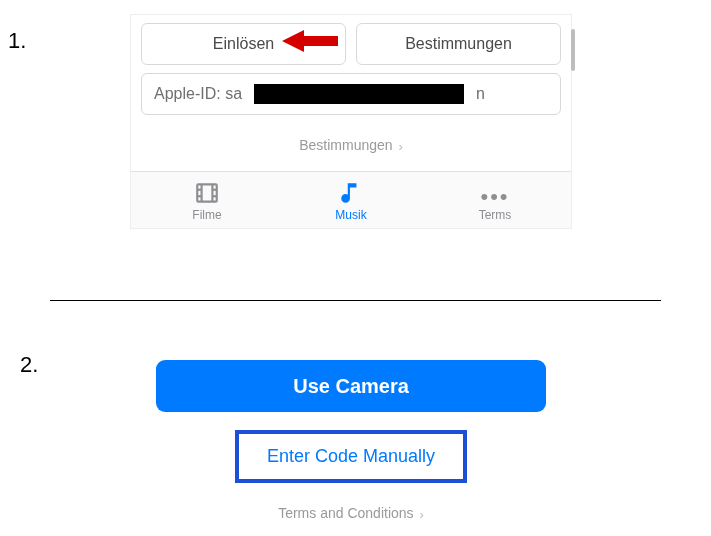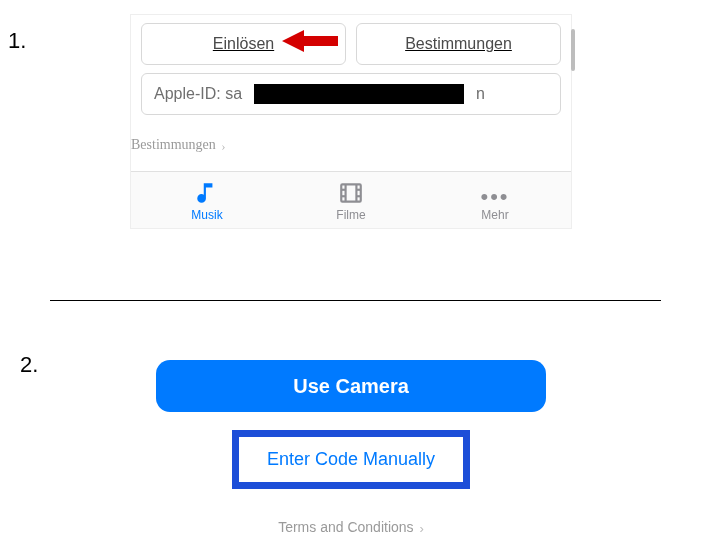--- a/index.html
+++ b/index.html
@@ -23,21 +23,20 @@
     left: 130px;
     top: 14px;
     width: 442px;
     border: 1px solid #eee;
     background: #fff;
   }
   .btn-row {
     display: flex;
     gap: 10px;
     padding: 8px 10px 8px 10px;
-    text-decoration: underline;
   }
   .outline-btn {
     flex: 1;
     height: 42px;
     border: 1px solid #d8d8d8;
     border-radius: 6px;
     background: #fff;
     color: #4a4a4a;
     font-size: 16px;
     display: flex;
@@ -60,25 +59,24 @@
     font-size: 16px;
     gap: 12px;
   }
   .redact {
     display: inline-block;
     height: 20px;
     width: 210px;
     background: #000;
   }
   .terms-row {
-    text-align: left;
+    text-align: center;
     padding: 12px 0 18px 0;
     color: #9a9a9a;
     font-size: 14px;
-    font-family: Liberation Serif, serif;
   }
   .chev {
     display: inline-block;
     transform: translateY(1px);
     color: #bdbdbd;
     font-size: 13px;
     margin-left: 2px;
   }
   .tabbar {
     border-top: 1px solid #e0e0e0;
@@ -137,41 +135,41 @@
     text-align: center;
   }
   .blue-btn {
     display: inline-flex;
     align-items: center;
     justify-content: center;
     background: #007aff;
     color: #fff;
     font-size: 20px;
     font-weight: 600;
-    border-radius: 14px;
+    border-radius: 9px;
     width: 390px;
     height: 52px;
     margin: 10px auto 18px auto;
     cursor: pointer;
   }
   .manual-wrap {
     display: inline-block;
-    border: 7px solid #1d4ed8;
+    border: 4px solid #1d4ed8;
     padding: 12px 28px;
     margin-bottom: 10px;
   }
   .manual-link {
     color: #007aff;
     font-size: 18px;
     cursor: pointer;
   }
   .terms2 {
     color: #9a9a9a;
     font-size: 14px;
-    margin-top: 20px;
+    margin-top: 12px;
   }
 </style>
 </head>
 <body>
 
 <div class="step-num step1-num">1.</div>
 
 <div class="step1-panel">
   <div class="scroll-indicator"></div>
 
@@ -191,41 +189,41 @@
       <span>n</span>
     </div>
   </div>
 
   <div class="terms-row">
     <span>Bestimmungen</span>
     <span class="chev">›</span>
   </div>
 
   <div class="tabbar">
-    <div class="tab active">
-      <svg viewBox="0 0 24 24">
-        <path fill="#007aff" d="M9 3v10.55A4 4 0 0 0 7 13a4 4 0 1 0 4 4V7h6V3H9z"></path>
-      </svg>
-      <span>Musik</span>
-    </div>
     <div class="tab">
       <svg viewBox="0 0 24 24">
         <rect x="3" y="4" width="18" height="16" rx="1" fill="none" stroke="#8e8e93" stroke-width="2"></rect>
         <line x1="7" y1="4" x2="7" y2="20" stroke="#8e8e93" stroke-width="2"></line>
         <line x1="17" y1="4" x2="17" y2="20" stroke="#8e8e93" stroke-width="2"></line>
         <line x1="3" y1="9" x2="7" y2="9" stroke="#8e8e93" stroke-width="2"></line>
         <line x1="3" y1="15" x2="7" y2="15" stroke="#8e8e93" stroke-width="2"></line>
         <line x1="17" y1="9" x2="21" y2="9" stroke="#8e8e93" stroke-width="2"></line>
         <line x1="17" y1="15" x2="21" y2="15" stroke="#8e8e93" stroke-width="2"></line>
       </svg>
       <span>Filme</span>
     </div>
+    <div class="tab active">
+      <svg viewBox="0 0 24 24">
+        <path fill="#007aff" d="M9 3v10.55A4 4 0 0 0 7 13a4 4 0 1 0 4 4V7h6V3H9z"></path>
+      </svg>
+      <span>Musik</span>
+    </div>
     <div class="tab">
       <div class="dots">•••</div>
-      <span>Mehr</span>
+      <span>Terms</span>
     </div>
   </div>
 </div>
 
 <svg class="arrow-annot" width="60" height="30">
   <polygon points="2,15 24,4 24,10 58,10 58,20 24,20 24,26" fill="#d40000"></polygon>
 </svg>
 
 <div class="divider"></div>
 

